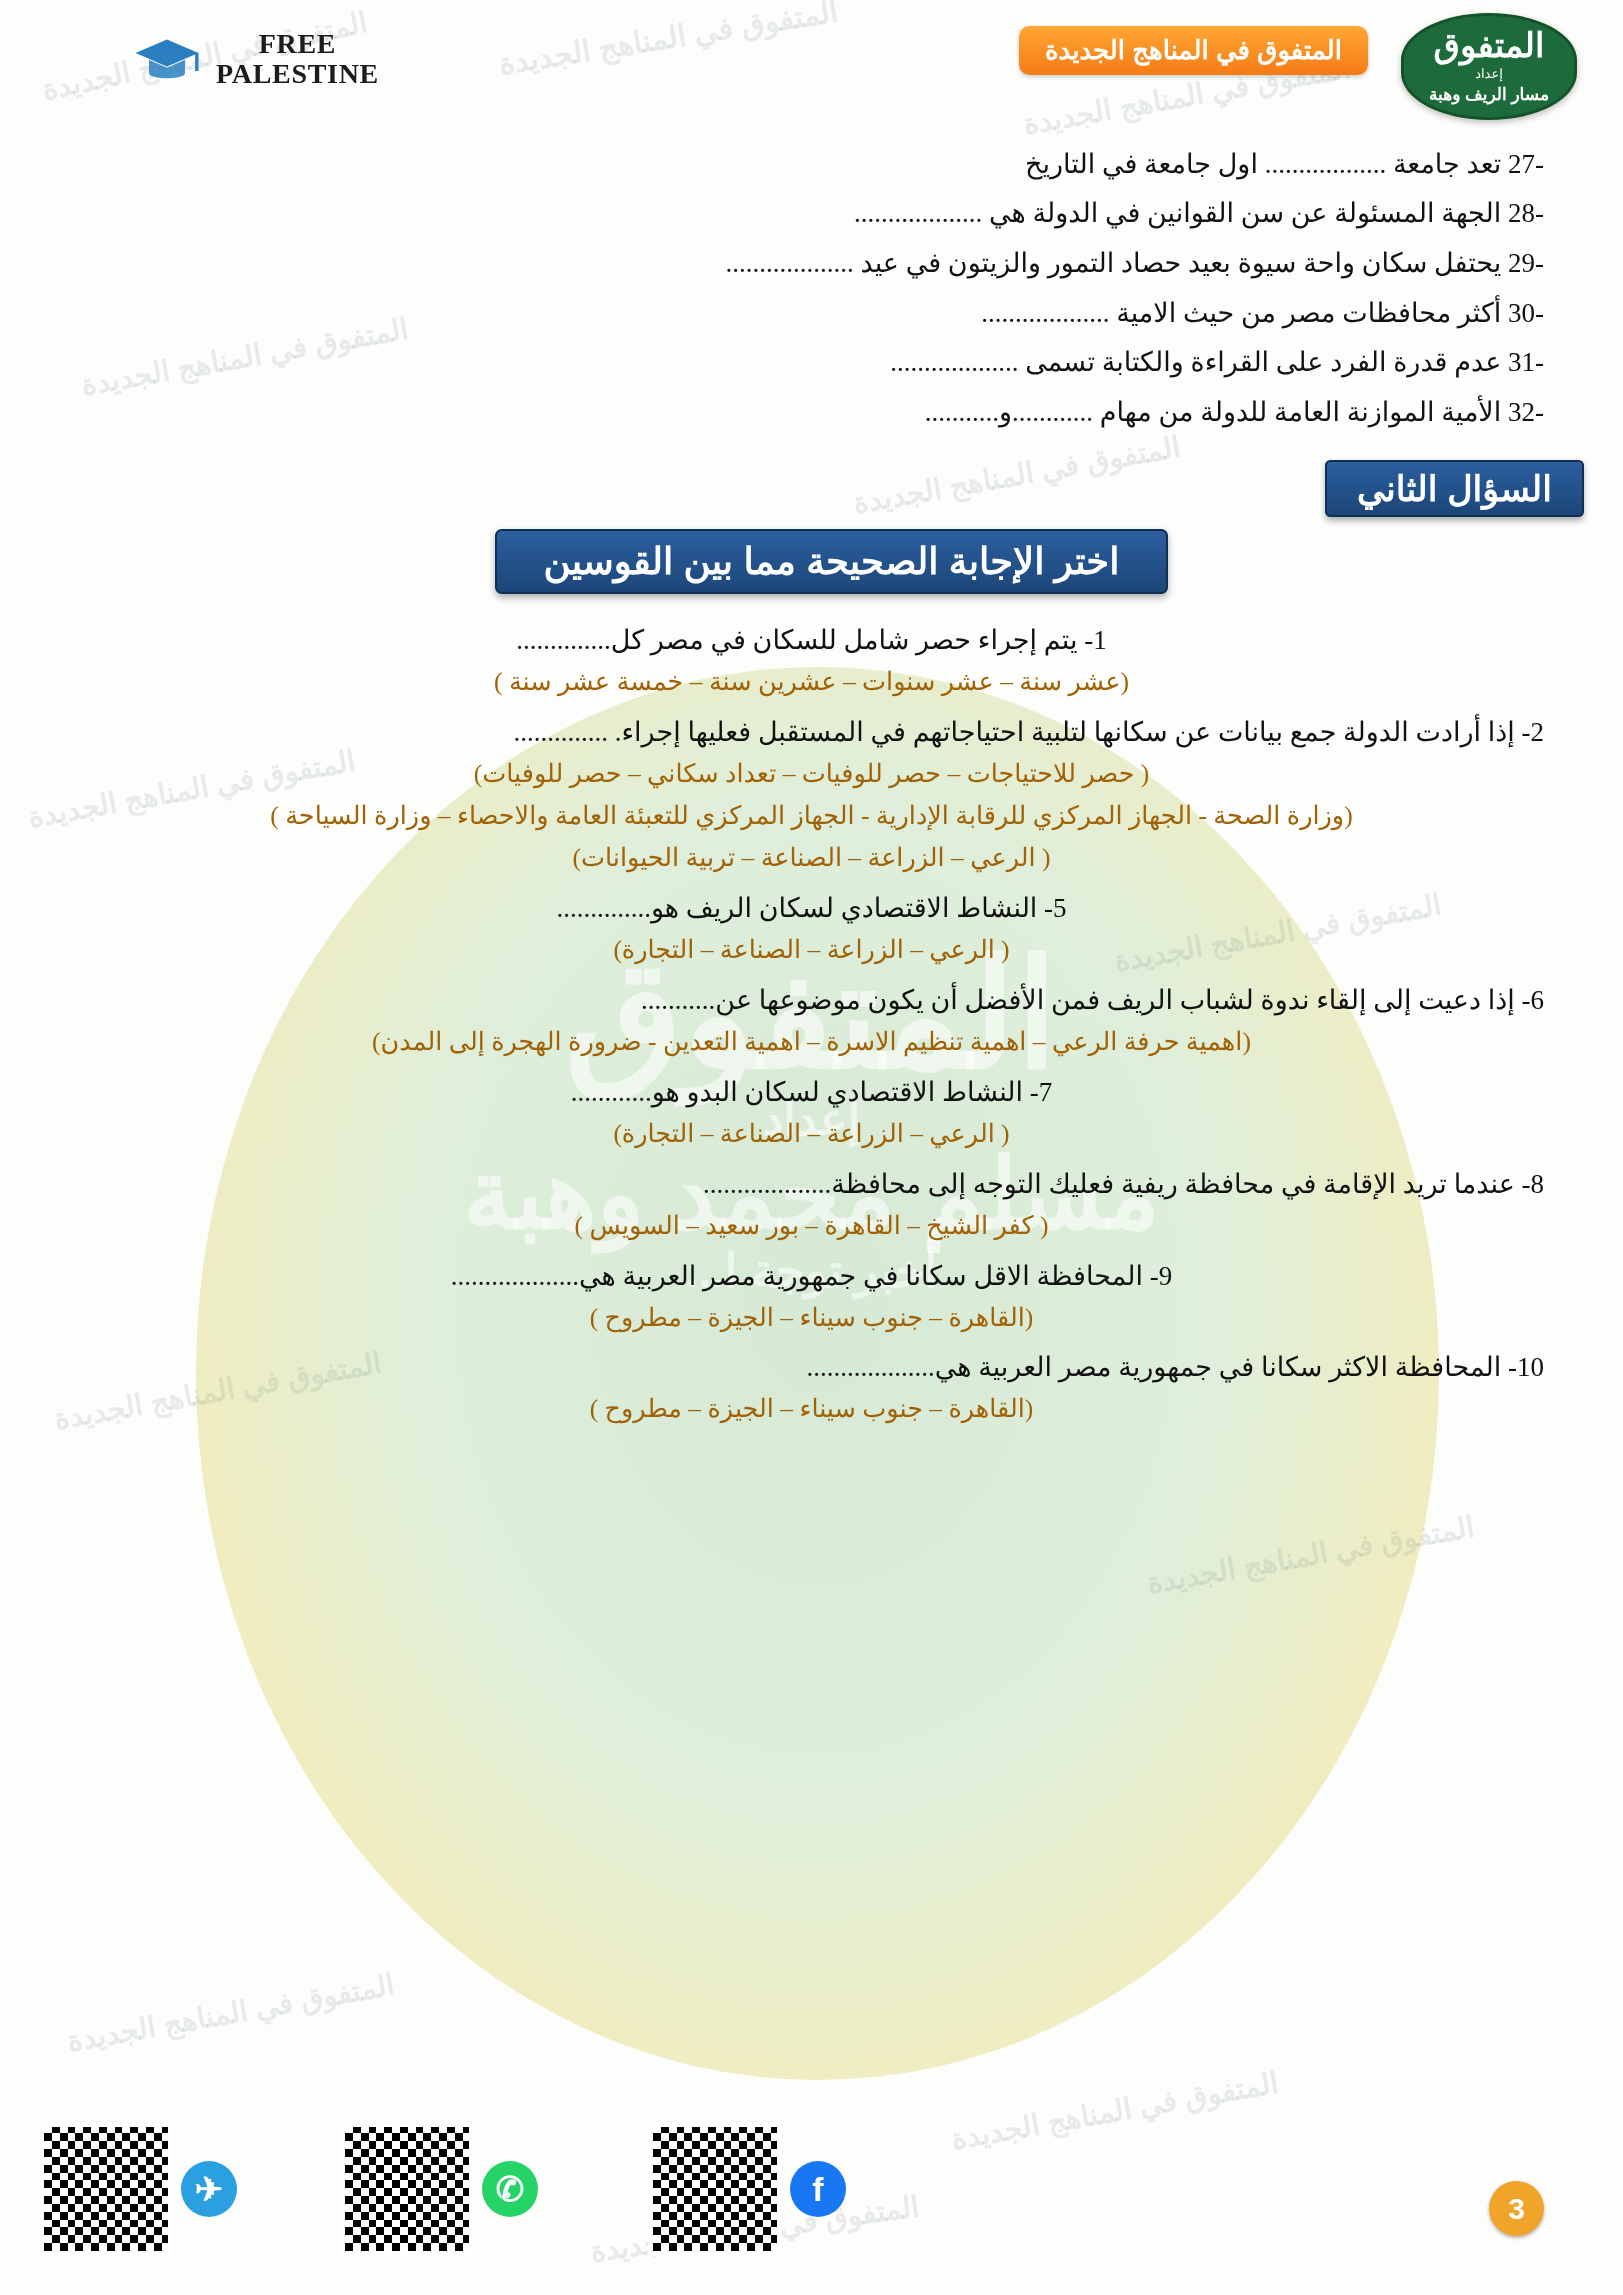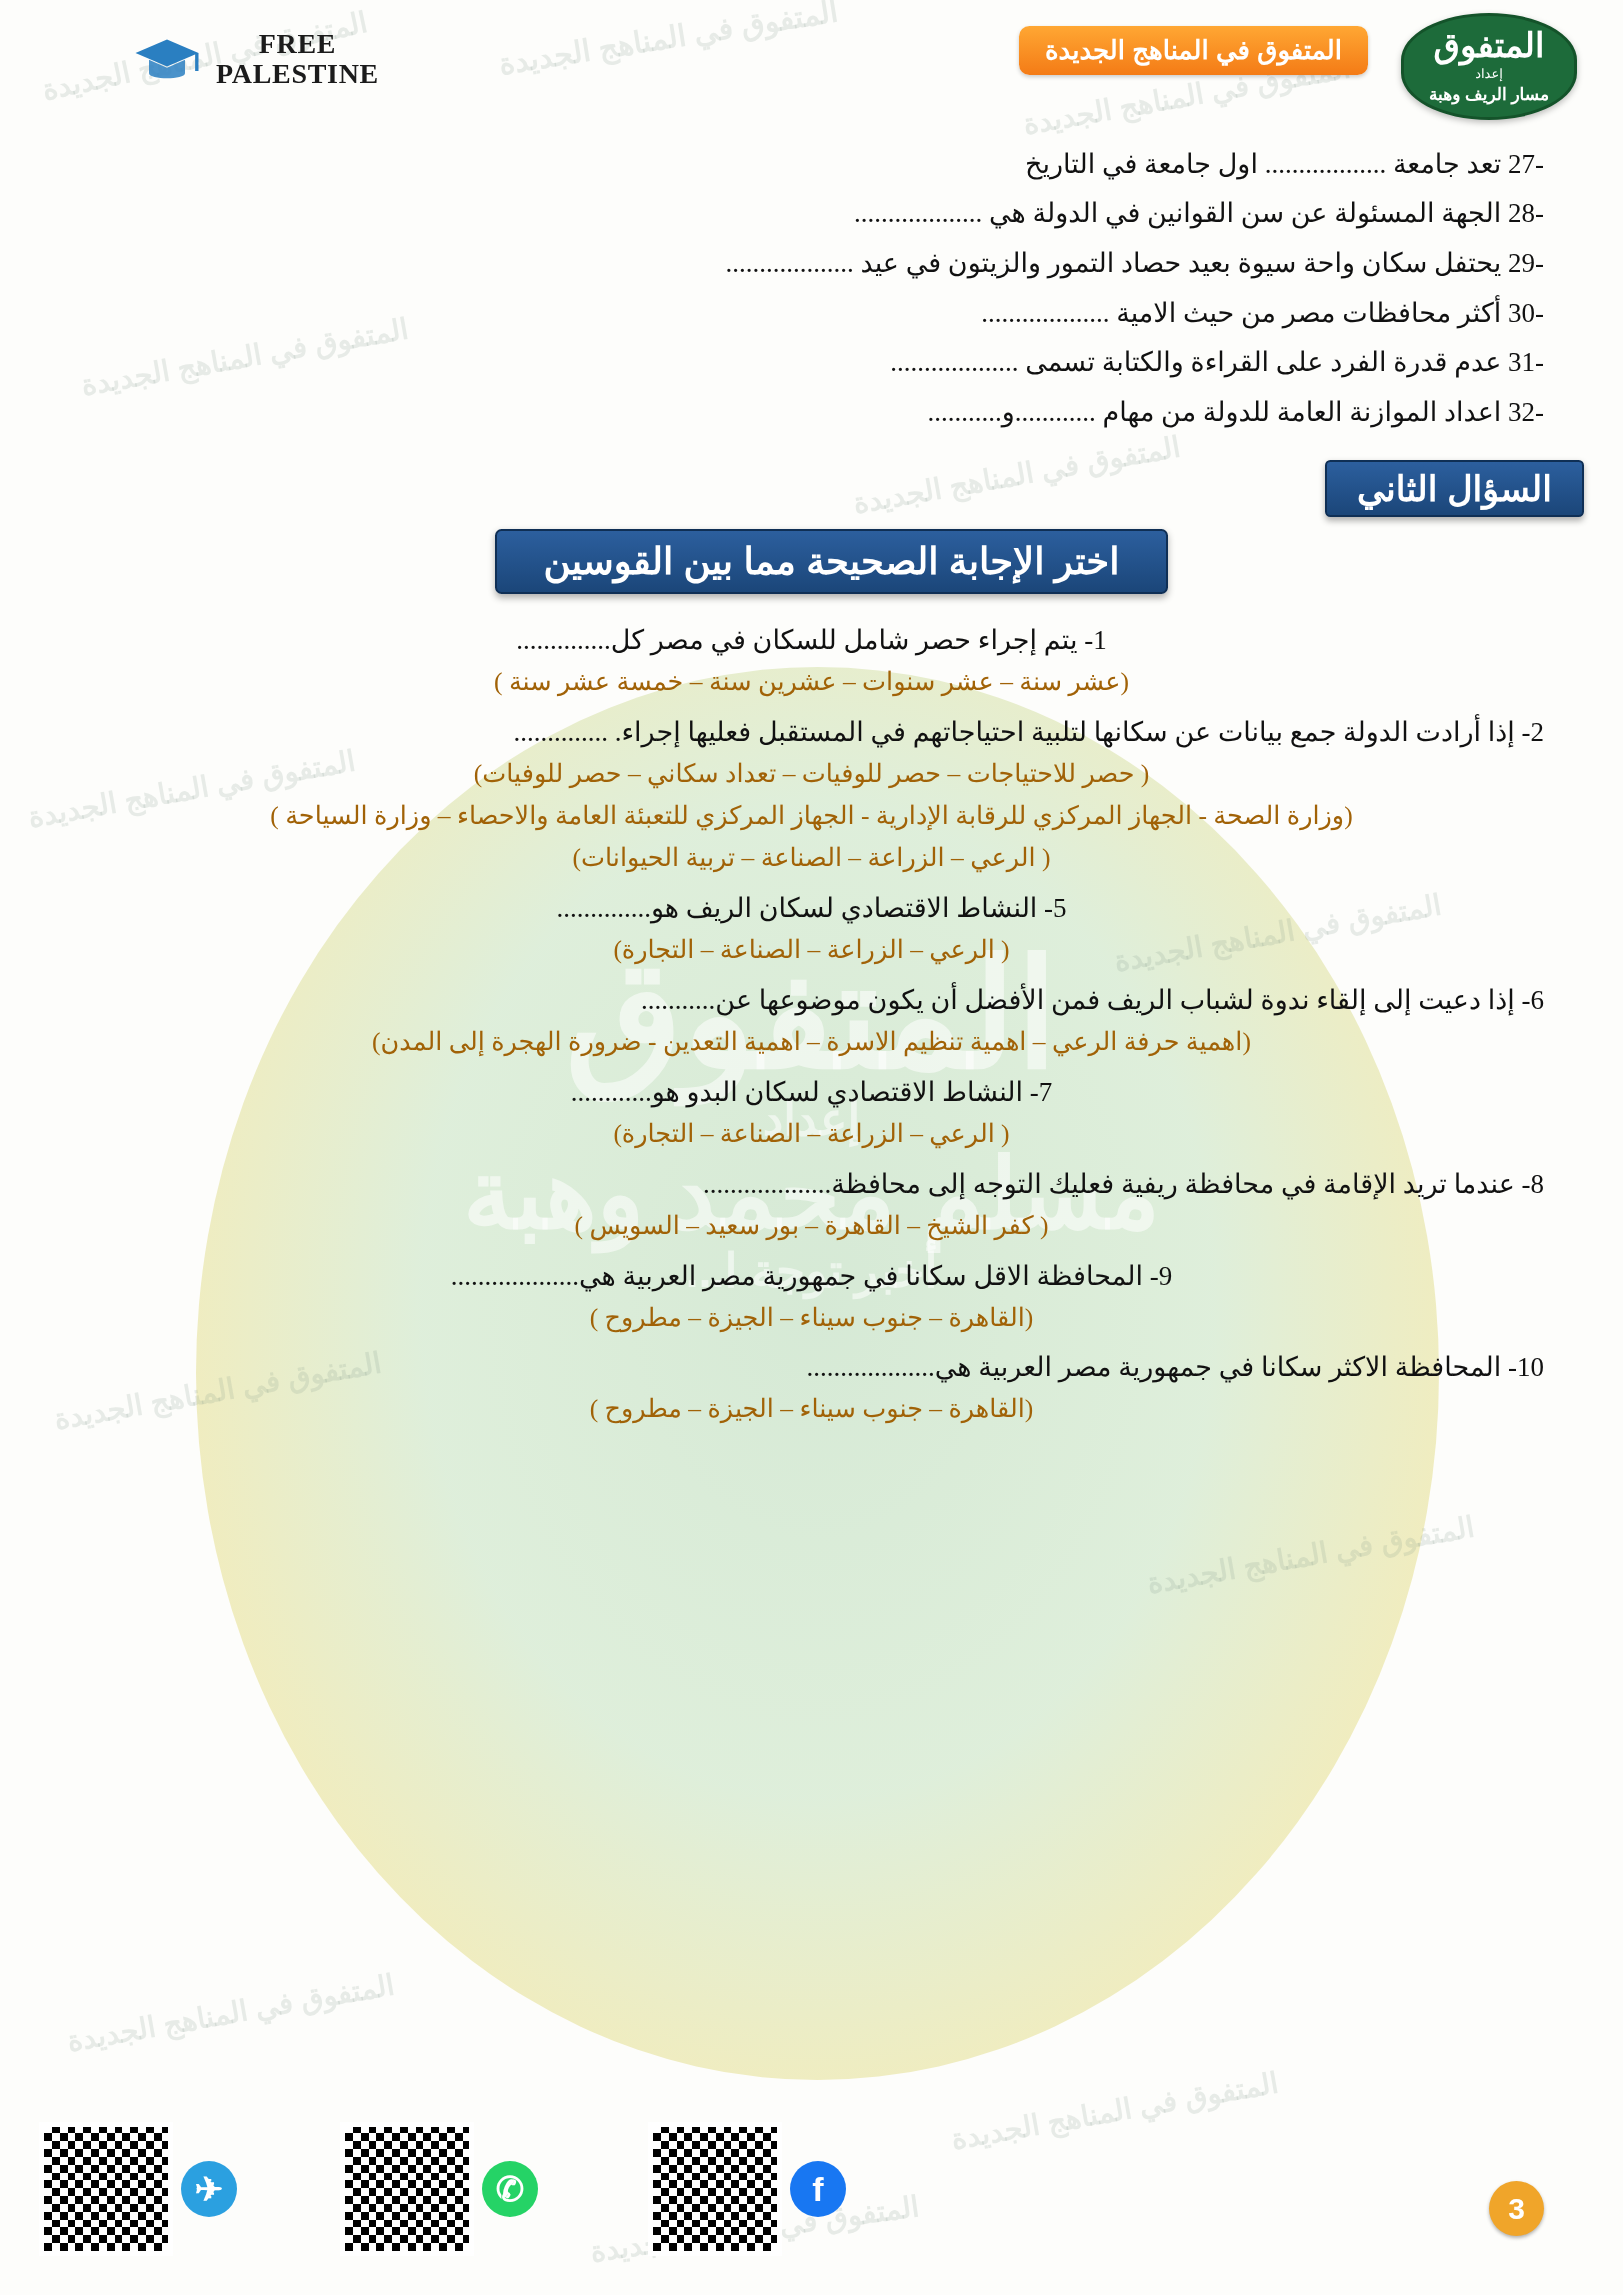--- a/index.html
+++ b/index.html
@@ -338,21 +338,21 @@
     <div class="fill-item">
       <span class="num">-30</span>
       <span>أكثر محافظات مصر من حيث الامية ...................</span>
     </div>
     <div class="fill-item">
       <span class="num">-31</span>
       <span>عدم قدرة الفرد على القراءة والكتابة تسمى ...................</span>
     </div>
     <div class="fill-item">
       <span class="num">-32</span>
-      <span>اعداد الموازنة العامة للدولة من مهام ............و...........</span>
+      <span>الأمية الموازنة العامة للدولة من مهام ............و...........</span>
     </div>
   </div>
 
   <div class="banner-wrap">
     <div style="text-align:right;">
       <span class="banner-q">السؤال الثاني</span>
     </div>
     <div class="banner-sub-row">
       <span class="banner-sub">اختر الإجابة الصحيحة مما بين القوسين</span>
     </div>

